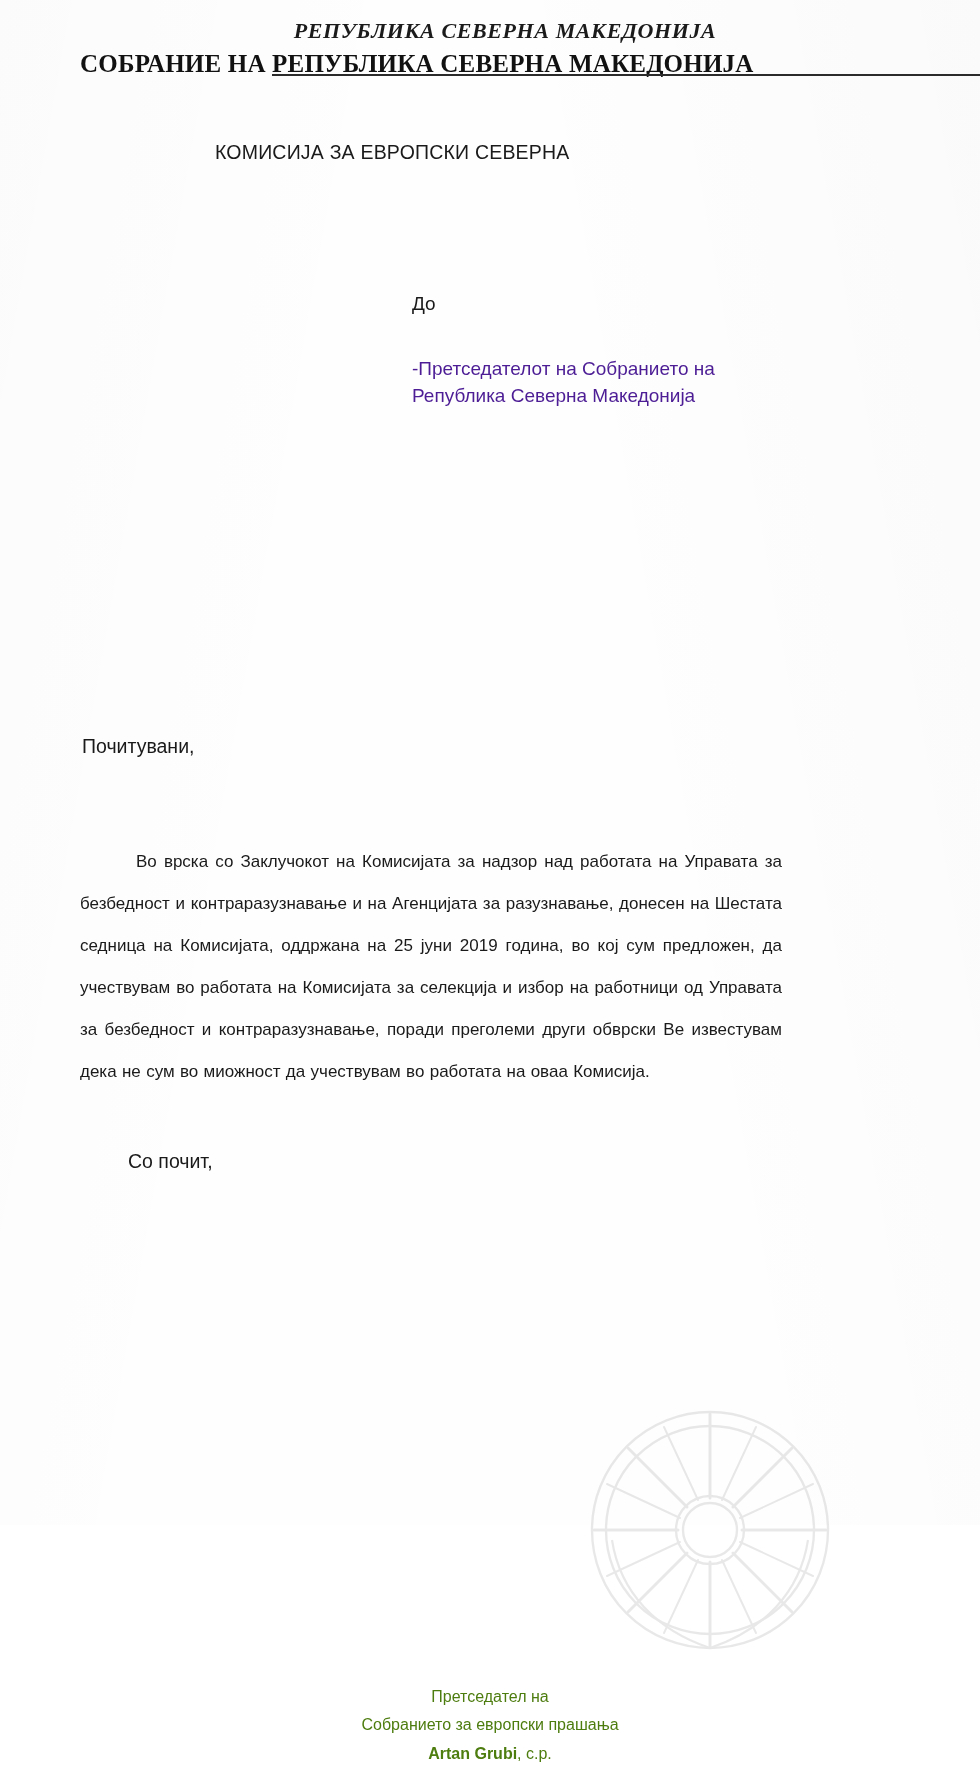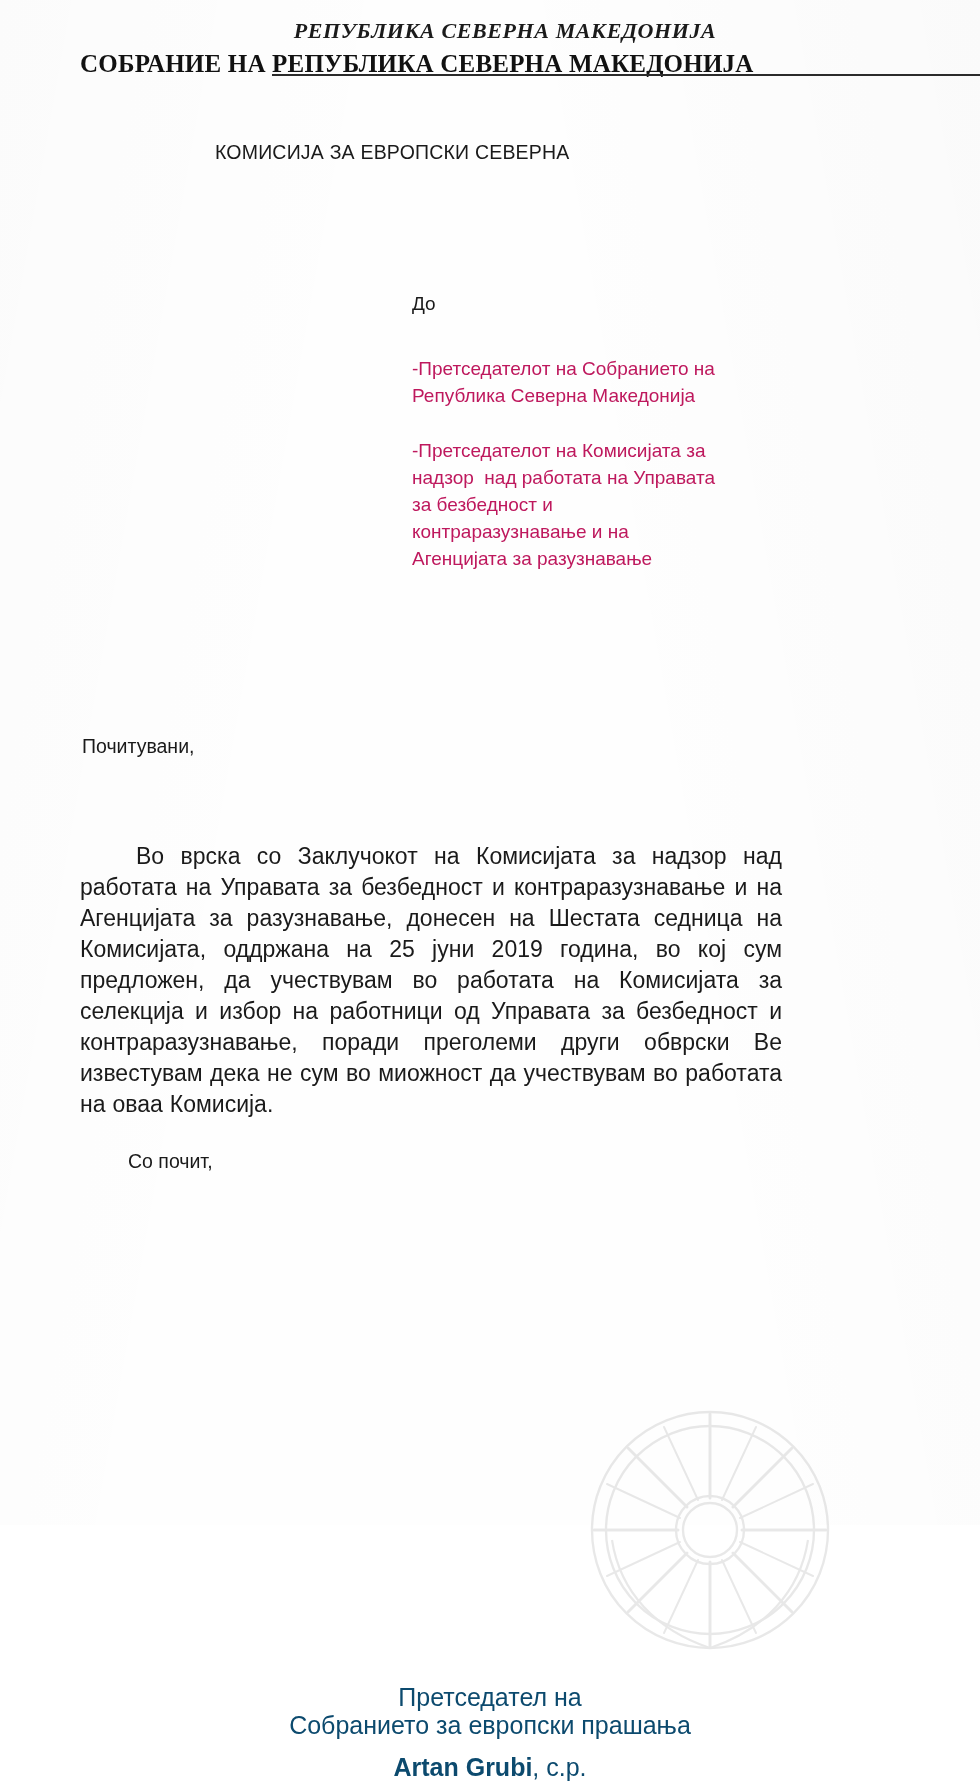--- a/index.html
+++ b/index.html
@@ -101,21 +101,21 @@
     width: 420px;
   }
   .addr-to {
     font-size: 19px;
     color: #1a1a1a;
     margin-bottom: 40px;
   }
   .addr-group {
     font-size: 19px;
     line-height: 27px;
-    color: #be185d;
+    color: #4c1d95;
     margin-bottom: 28px;
     width: 400px;
   }
   .addr-group:last-child { margin-bottom: 0; }
   .addr-line { display: block; white-space: pre-wrap; }
 
   
   #salutation {
     position: absolute;
     left: 82px;
@@ -124,22 +124,22 @@
     color: #1a1a1a;
     margin-top: 8px;
   }
 
   
   #body-paragraph {
     position: absolute;
     left: 80px;
     top: 841px;
     width: 702px;
-    font-size: 23px;
-    line-height: 31px;
+    font-size: 17px;
+    line-height: 42px;
     color: #1a1a1a;
     text-align: justify;
     text-indent: 56px;
     text-justify: inter-word;
     word-spacing: 0.6px;
   }
 
   
   #closing {
     position: absolute;
@@ -161,28 +161,28 @@
     pointer-events: none;
   }
 
   
   #signature-block {
     position: absolute;
     left: 0;
     top: 1683px;
     width: 980px;
     text-align: center;
-    font-size: 25px;
+    font-size: 16px;
     line-height: 28px;
-    color: #0c4a6e;
+    color: #4d7c0f;
   }
   #signature-block .sig-line { display: block; }
   #signature-block .sig-name {
     display: block;
-    margin-top: 14px;
+    margin-top: 1px;
   }
   .sig-name-bold { font-weight: 700; }
   .sig-name-suffix { font-weight: 400; }
 </style>
 </head>
 <body>
 
 <div id="page">
 
   <div id="paper-tint"></div>
@@ -199,27 +199,20 @@
 
   <div id="addressee-block">
 
     <div class="addr-to">До</div>
 
     <div class="addr-group">
       <span class="addr-line">-Претседателот на Собранието на</span>
       <span class="addr-line">Република Северна Македонија</span>
     </div>
 
-    <div class="addr-group">
-      <span class="addr-line">-Претседателот на Комисијата за</span>
-      <span class="addr-line">надзор  над работата на Управата</span>
-      <span class="addr-line">за безбедност и</span>
-      <span class="addr-line">контраразузнавање и на</span>
-      <span class="addr-line">Агенцијата за разузнавање</span>
-    </div>
 
   </div>
 
   <div id="salutation">Почитувани,</div>
 
   <div id="body-paragraph">Во врска со  Заклучокот на Комисијата за надзор  над работата на Управата за безбедност и контраразузнавање и на Агенцијата за разузнавање, донесен на Шестата седница на Комисијата, оддржана на 25 јуни 2019 година, во кој сум предложен,  да учествувам  во работата на Комисијата за селекција  и избор на работници од Управата за безбедност и контраразузнавање, поради преголеми други обврски Ве известувам дека не сум во миожност да учествувам во работата на оваа Комисија.</div>
 
   <div id="closing">Со почит,</div>
 
   <div id="watermark">

